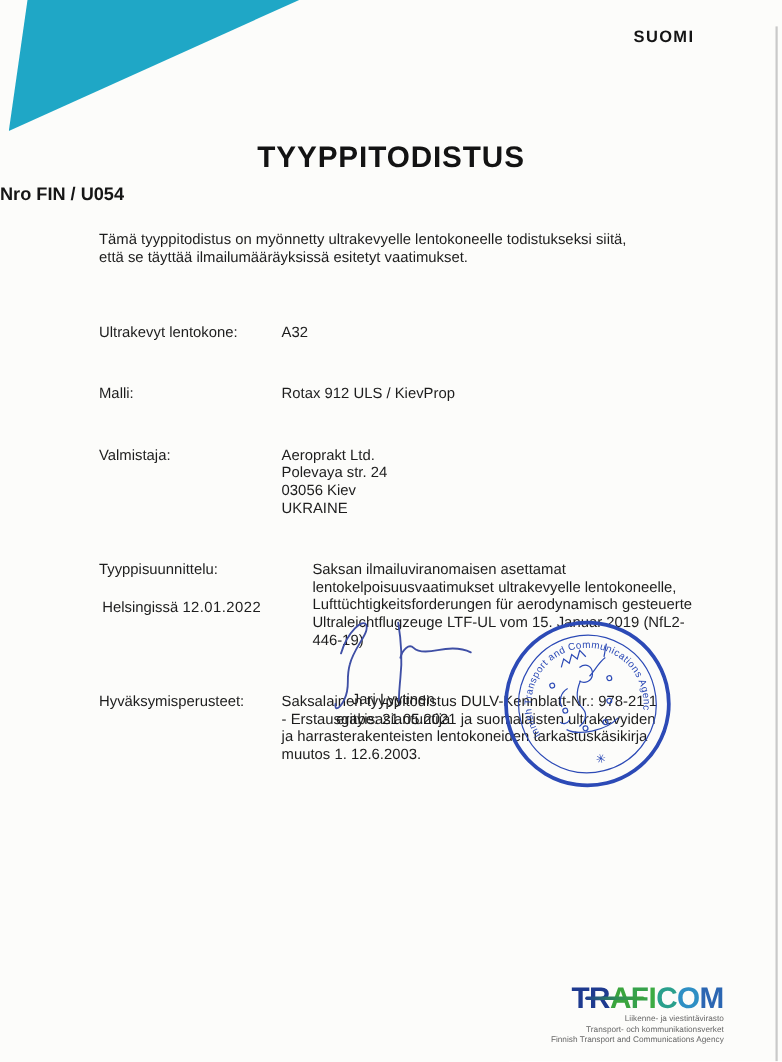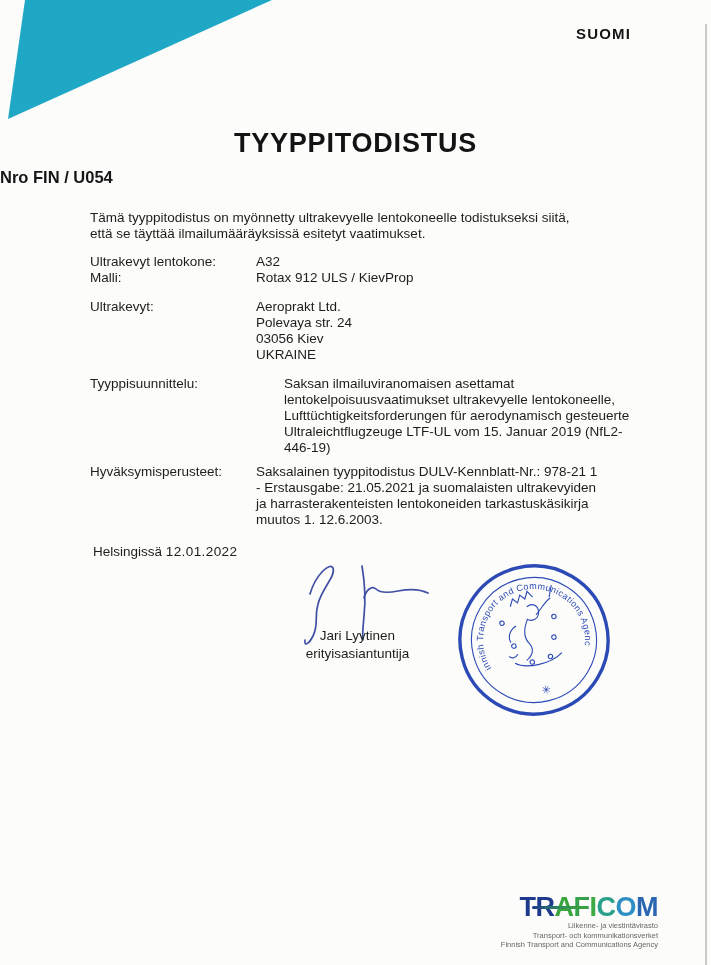--- a/index.html
+++ b/index.html
@@ -25,21 +25,21 @@
   }
   .cert-number{
     position:absolute;top:168px;left:0;width:711px;text-align:left;
     font-size:16.5px;font-weight:700;color:#161616;
   }
   .intro{
     position:absolute;left:90px;top:210px;width:580px;
     font-size:13.5px;line-height:16px;
   }
   .fields{position:absolute;left:90px;top:254px;width:570px;}
-  .field-row{display:flex;font-size:13.5px;line-height:16px;margin-bottom:13px;}
+  .field-row{display:flex;font-size:13.5px;line-height:16px;margin-bottom:13px;margin-top:40px;}
   .field-row:nth-child(1){margin-bottom:0;}
   .field-row:nth-child(4){margin-bottom:8px;gap:28px;}
   .field-row:last-child{margin-bottom:0;}
   .field-row .label{width:166px;flex:none;}
   .field-row .value{flex:1;}
   .issue-line{position:absolute;left:93px;top:544px;font-size:13.5px;}
   .issue-line .date{font-weight:400;letter-spacing:.4px;}
   .signature-svg{position:absolute;left:280px;top:556px;}
   .sig-block{
     position:absolute;left:270px;top:627px;width:175px;text-align:center;
@@ -82,21 +82,21 @@
   <div class="fields">
       <div class="field-row">
         <div class="label">Ultrakevyt lentokone:</div>
         <div class="value">A32</div>
       </div>
       <div class="field-row">
         <div class="label">Malli:</div>
         <div class="value">Rotax 912 ULS / KievProp</div>
       </div>
       <div class="field-row">
-        <div class="label">Ultrakevyt:</div>
+        <div class="label">Valmistaja:</div>
         <div class="value">Aeroprakt Ltd.<br>Polevaya str. 24<br>03056 Kiev<br>UKRAINE</div>
       </div>
       <div class="field-row">
         <div class="label">Tyyppisuunnittelu:</div>
         <div class="value">Saksan ilmailuviranomaisen asettamat<br>lentokelpoisuusvaatimukset ultrakevyelle lentokoneelle,<br>Lufttüchtigkeitsforderungen für aerodynamisch gesteuerte<br>Ultraleichtflugzeuge LTF-UL vom 15. Januar 2019 (NfL2-<br>446-19)</div>
       </div>
       <div class="field-row">
         <div class="label">Hyväksymisperusteet:</div>
         <div class="value">Saksalainen tyyppitodistus DULV-Kennblatt-Nr.: 978-21 1<br>- Erstausgabe: 21.05.2021 ja suomalaisten ultrakevyiden<br>ja harrasterakenteisten lentokoneiden tarkastuskäsikirja<br>muutos 1. 12.6.2003.</div>
       </div>

